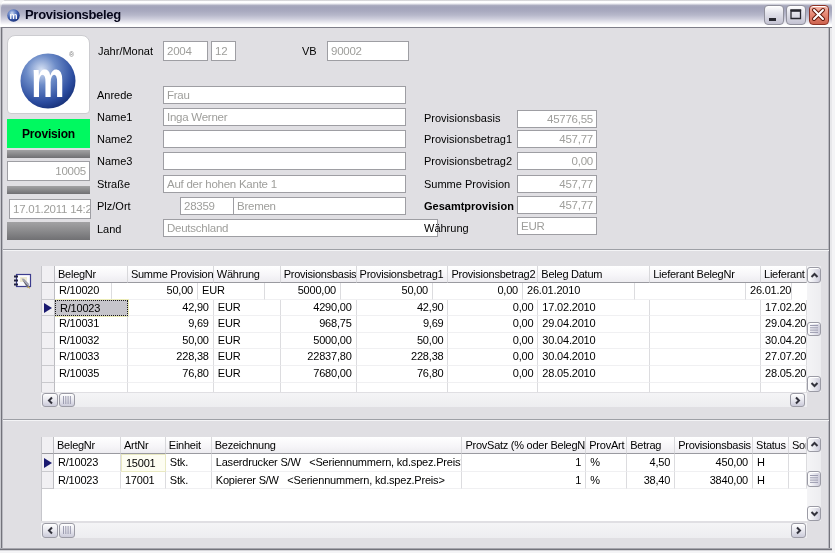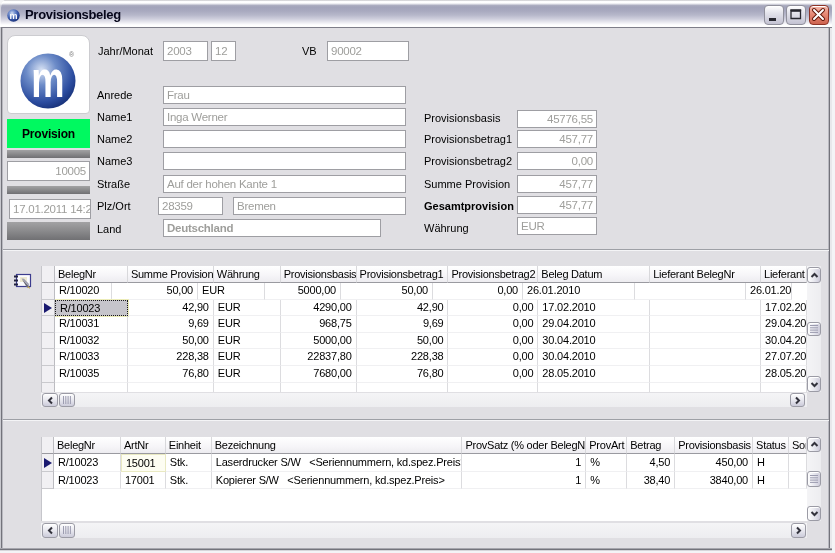--- a/index.html
+++ b/index.html
@@ -101,40 +101,40 @@
 </svg>
 <div class="abs" style="left:69px;top:51px;font-size:7px;color:#777;">®</div>
 <div id="greenbtn">Provision</div>
 <div class="gbar" style="top:150px;height:8px;"></div>
 <div class="f num" style="left:7px;top:161px;width:83px;height:20px;">10005</div>
 <div class="gbar" style="top:186px;height:8px;"></div>
 <div class="f" style="left:9px;top:199px;width:82px;height:20px;">17.01.2011 14:2</div>
 <div class="gbar" style="top:222px;height:18px;"></div>
 
 <div class="lab" style="left:98px;top:45px;">Jahr/Monat</div>
-<div class="f" style="left:163px;top:41px;width:45px;height:20px;">2003</div>
+<div class="f" style="left:163px;top:41px;width:45px;height:20px;">2004</div>
 <div class="f" style="left:211px;top:41px;width:25px;height:20px;">12</div>
 <div class="lab" style="left:302px;top:45px;">VB</div>
 <div class="f" style="left:327px;top:41px;width:82px;height:20px;">90002</div>
 
 <div class="lab" style="left:97px;top:89px;">Anrede</div>
 <div class="f" style="left:163px;top:86px;width:243px;height:18px;">Frau</div>
 <div class="lab" style="left:97px;top:111px;">Name1</div>
 <div class="f" style="left:163px;top:108px;width:243px;height:18px;">Inga Werner</div>
 <div class="lab" style="left:97px;top:133px;">Name2</div>
 <div class="f" style="left:163px;top:130px;width:243px;height:18px;"></div>
 <div class="lab" style="left:97px;top:155px;">Name3</div>
 <div class="f" style="left:163px;top:152px;width:243px;height:18px;"></div>
 <div class="lab" style="left:97px;top:178px;">Straße</div>
 <div class="f" style="left:163px;top:175px;width:243px;height:18px;">Auf der hohen Kante 1</div>
 <div class="lab" style="left:97px;top:200px;">Plz/Ort</div>
-<div class="f" style="left:158px;top:197px;width:65px;height:18px;">28359</div>
+<div class="f" style="left:180px;top:197px;width:65px;height:18px;">28359</div>
 <div class="f" style="left:233px;top:197px;width:173px;height:18px;">Bremen</div>
 <div class="lab" style="left:97px;top:223px;">Land</div>
-<div class="f" style="left:163px;top:219px;width:218px;height:18px;font-weight:bold;">Deutschland</div>
+<div class="f" style="left:163px;top:219px;width:275px;height:18px;">Deutschland</div>
 
 <div class="lab" style="left:424px;top:112px;">Provisionsbasis</div>
 <div class="f num" style="left:517px;top:110px;width:80px;height:18px;">45776,55</div>
 <div class="lab" style="left:424px;top:133px;">Provisionsbetrag1</div>
 <div class="f num" style="left:517px;top:130px;width:80px;height:18px;">457,77</div>
 <div class="lab" style="left:424px;top:155px;">Provisionsbetrag2</div>
 <div class="f num" style="left:517px;top:152px;width:80px;height:18px;">0,00</div>
 <div class="lab" style="left:424px;top:178px;">Summe Provision</div>
 <div class="f num" style="left:517px;top:175px;width:80px;height:18px;">457,77</div>
 <div class="lab" style="left:424px;top:200px;font-weight:bold;">Gesamtprovision</div>

